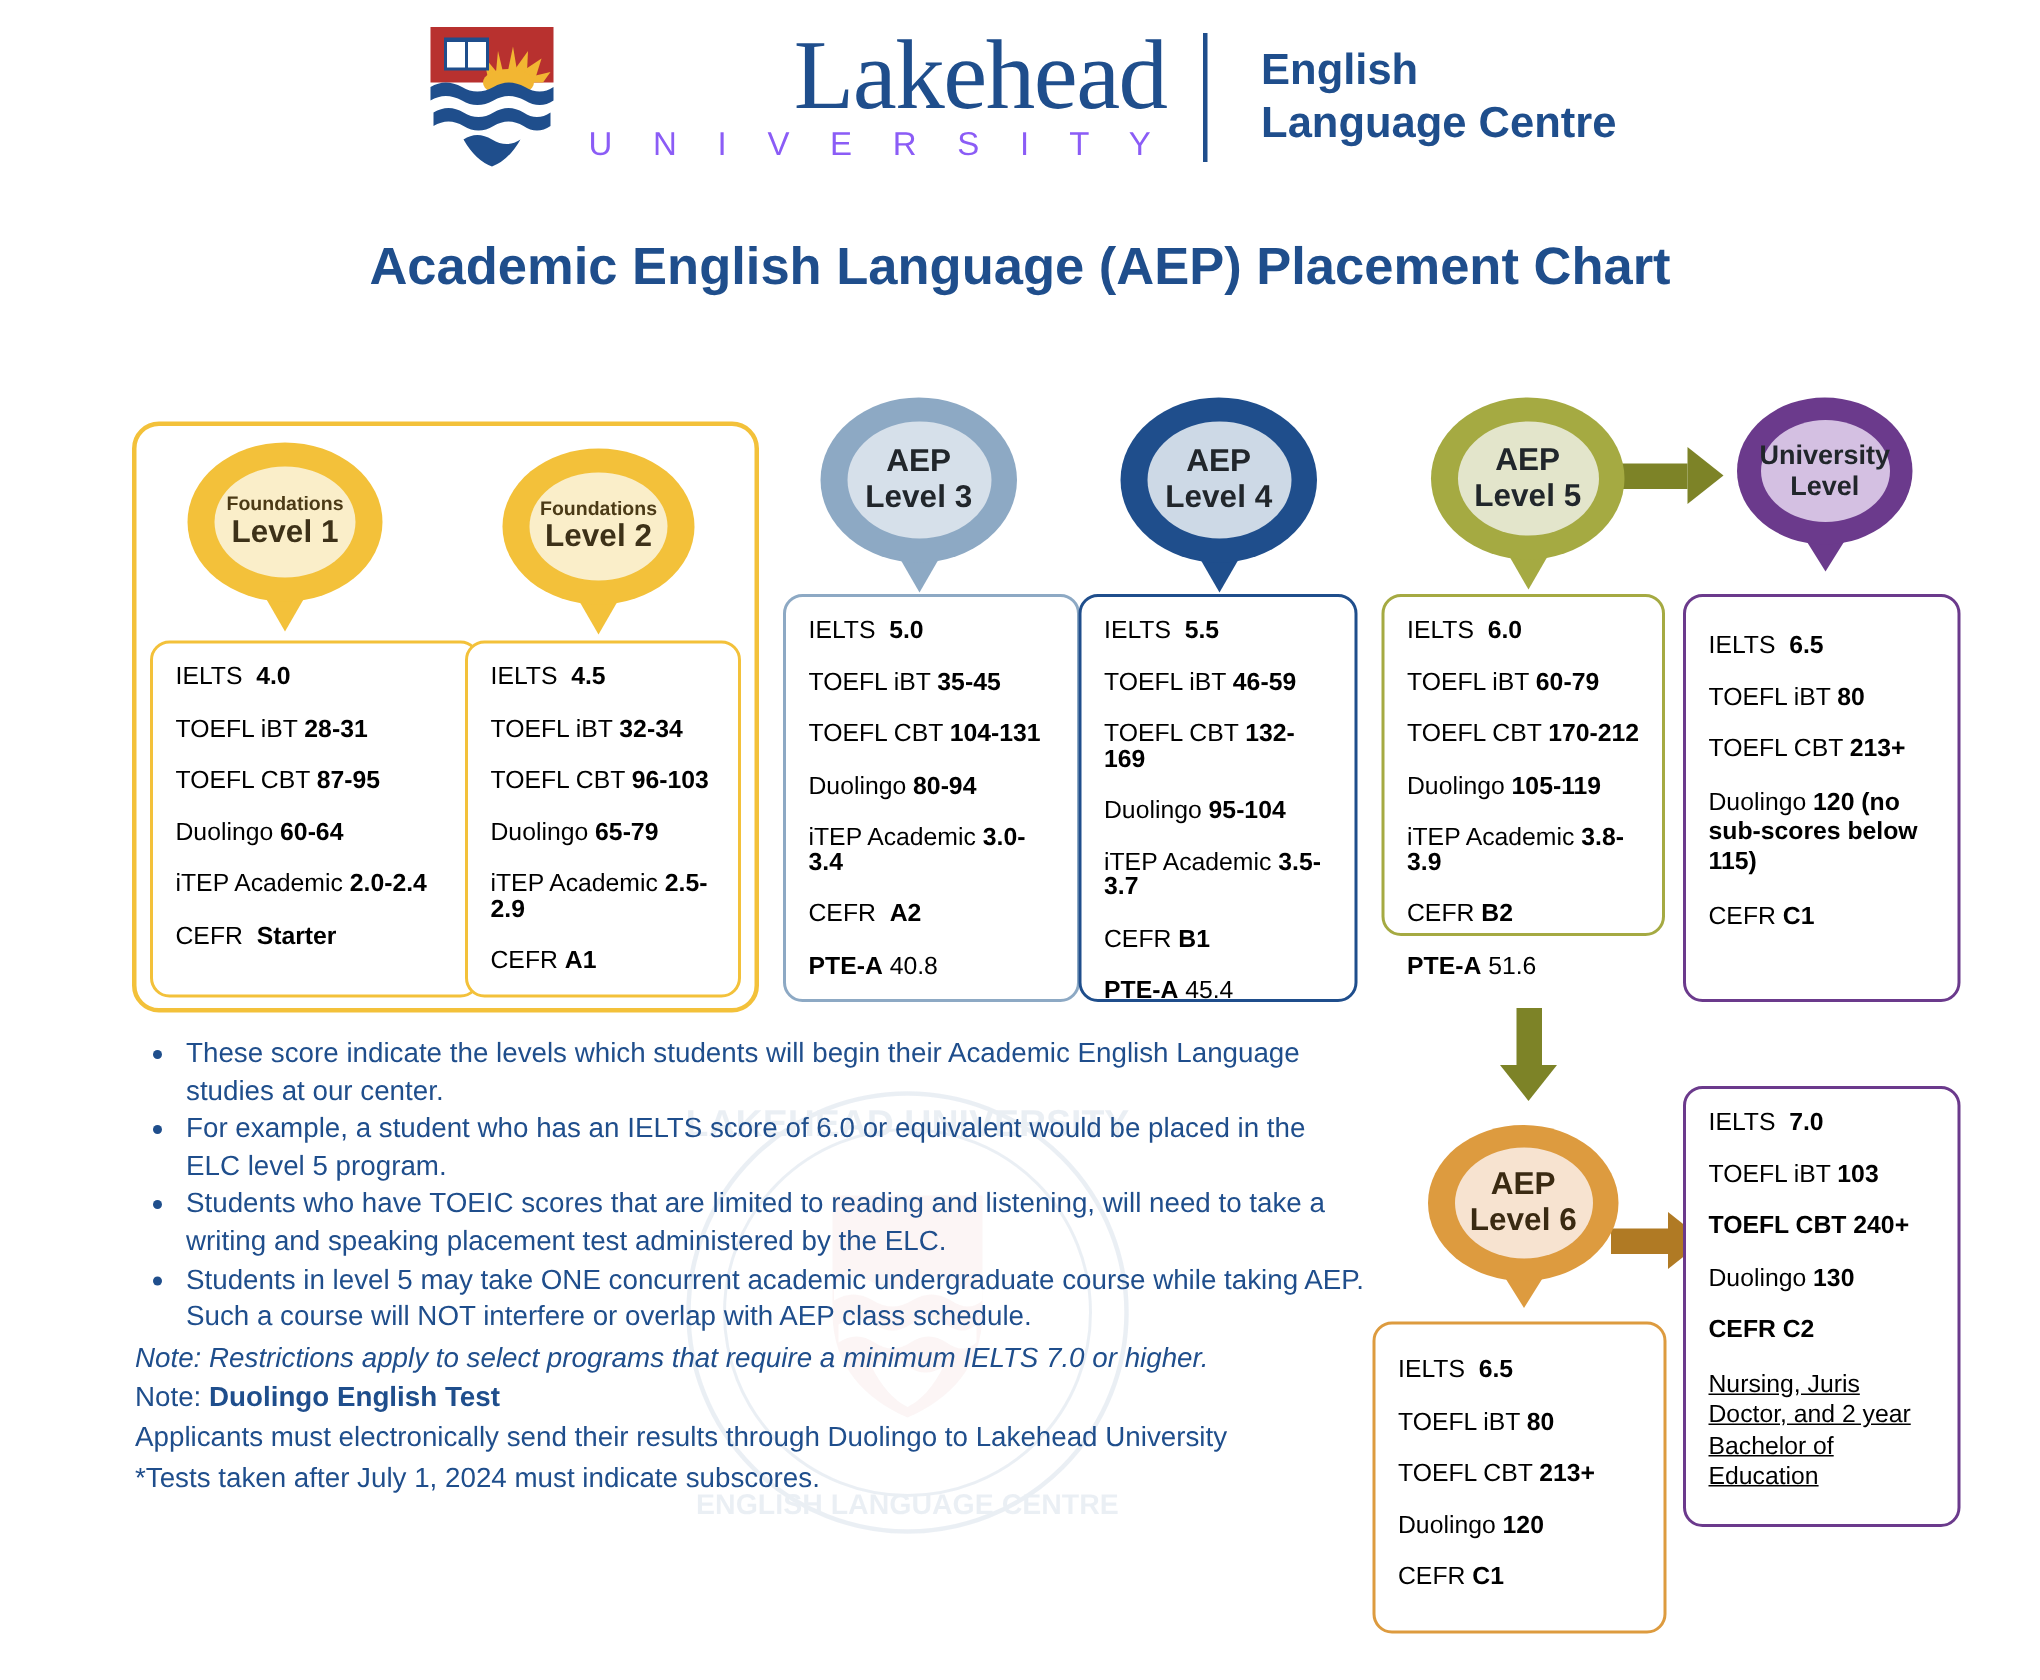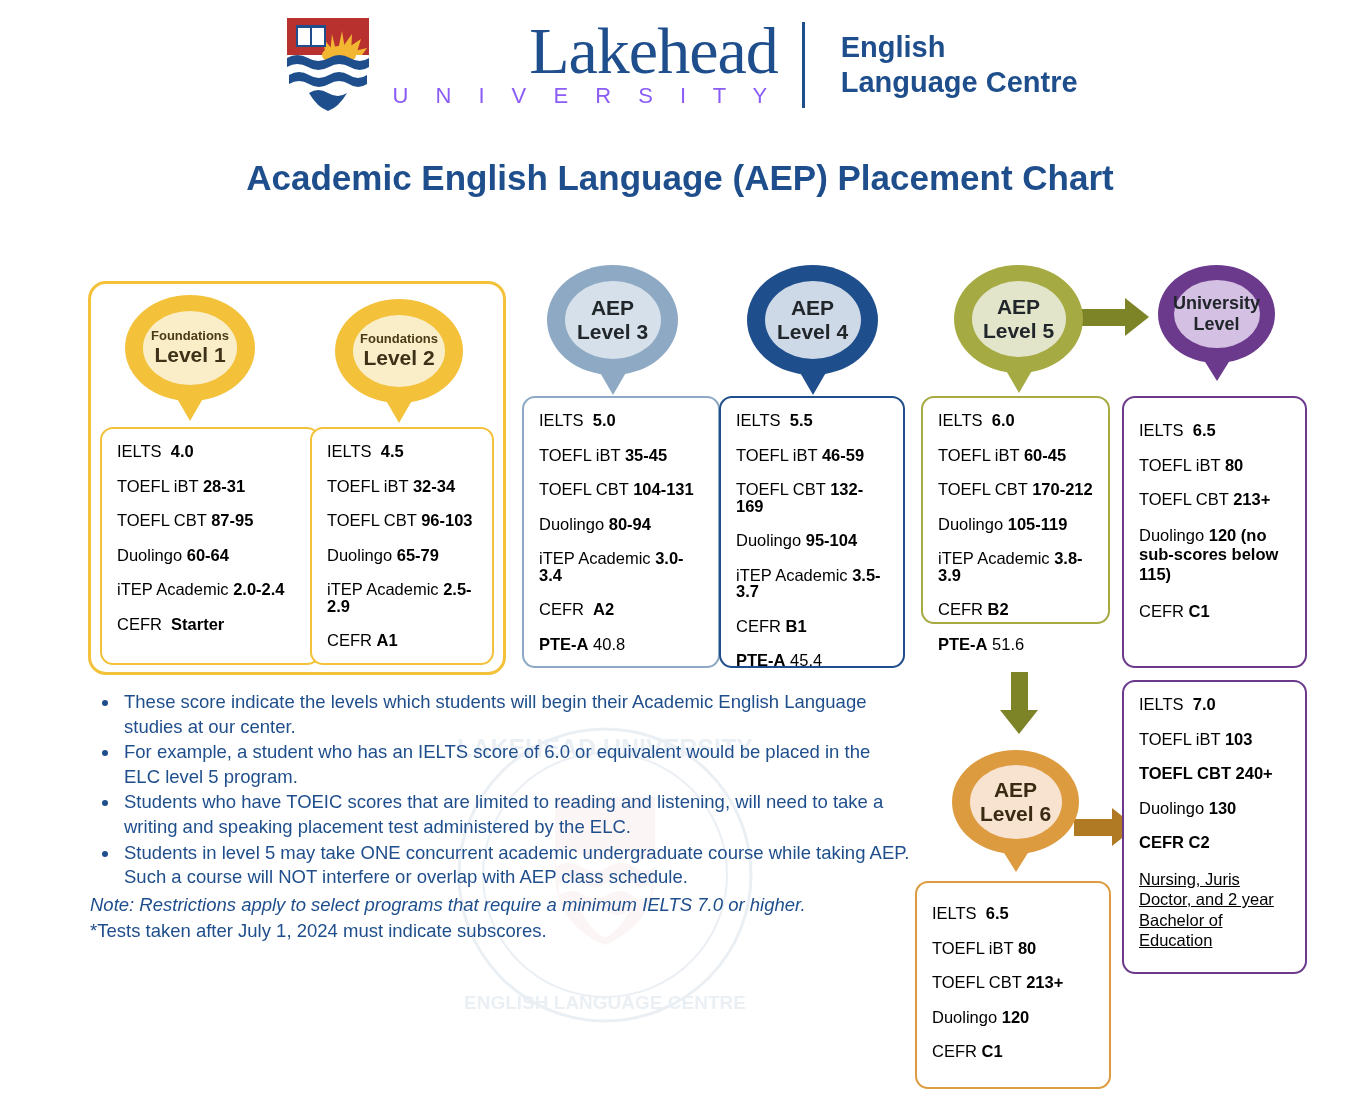--- a/index.html
+++ b/index.html
@@ -345,21 +345,21 @@
   <div class="row"><span>TOEFL iBT</span> <b>46-59</b></div>
   <div class="row"><span>TOEFL CBT</span> <b>132-169</b></div>
   <div class="row"><span>Duolingo</span> <b>95-104</b></div>
   <div class="row"><span>iTEP Academic</span> <b>3.5-3.7</b></div>
   <div class="row"><span>CEFR</span> <b>B1</b></div>
   <div class="row"><b>PTE-A</b> <span>45.4</span></div>
 </div>
 
 <div class="card" style="left:921px; top:396px; width:189px; height:228px; border:2.5px solid #a5aa42;">
   <div class="row"><span>IELTS</span>&nbsp; <b>6.0</b></div>
-  <div class="row"><span>TOEFL iBT</span> <b>60-45</b></div>
+  <div class="row"><span>TOEFL iBT</span> <b>60-79</b></div>
   <div class="row"><span>TOEFL CBT</span> <b>170-212</b></div>
   <div class="row"><span>Duolingo</span> <b>105-119</b></div>
   <div class="row"><span>iTEP Academic</span> <b>3.8-3.9</b></div>
   <div class="row"><span>CEFR</span> <b>B2</b></div>
   <div class="row"><b>PTE-A</b> <span>51.6</span></div>
 </div>
 
 <div class="card" style="left:1122px; top:396px; width:185px; height:272px; border:2.5px solid #6b3a8c; padding-top:24px;">
   <div class="row"><span>IELTS</span>&nbsp; <b>6.5</b></div>
   <div class="row"><span>TOEFL iBT</span> <b>80</b></div>
@@ -369,31 +369,33 @@
 </div>
 
 <div class="card" style="left:915px; top:881px; width:196px; height:208px; border:2.5px solid #dd9b3f; padding-top:22px;">
   <div class="row"><span>IELTS</span>&nbsp; <b>6.5</b></div>
   <div class="row"><span>TOEFL iBT</span> <b>80</b></div>
   <div class="row"><span>TOEFL CBT</span> <b>213+</b></div>
   <div class="row"><span>Duolingo</span> <b>120</b></div>
   <div class="row"><span>CEFR</span> <b>C1</b></div>
 </div>
 
-<div class="card" style="left:1122px; top:680px; width:185px; height:294px; border:2.5px solid #6b3a8c;">
+<div class="card" style="left:1122px; top:724px; width:185px; height:294px; border:2.5px solid #6b3a8c;">
   <div class="row"><span>IELTS</span>&nbsp; <b>7.0</b></div>
   <div class="row"><span>TOEFL iBT</span> <b>103</b></div>
   <div class="row"><b>TOEFL CBT 240+</b></div>
   <div class="row"><span>Duolingo</span> <b>130</b></div>
   <div class="row"><b>CEFR C2</b></div>
   <div class="row underlined" style="line-height:1.25;">Nursing, Juris Doctor, and 2 year Bachelor of Education </div>
 </div>
 
 <div class="notes">
   <ul>
     <li>These score indicate the levels which students will begin their Academic English Language studies at our center.</li>
     <li>For example, a student who has an IELTS score of 6.0 or equivalent would be placed in the ELC level 5 program.</li>
     <li>Students who have TOEIC scores that are limited to reading and listening, will need to take a writing and speaking placement test administered by the ELC.</li>
     <li>Students in level 5 may take ONE concurrent academic undergraduate course while taking AEP. Such a course will NOT interfere or overlap with AEP class schedule.</li>
   </ul>
   <div class="note-italic">Note: Restrictions apply to select programs that require a minimum IELTS 7.0 or higher.</div>
+  <div class="note-line"><span>Note: </span><b>Duolingo English Test</b></div>
+  <div class="note-line">Applicants must electronically send their results through Duolingo to Lakehead University</div>
   <div class="note-line">*Tests taken after July 1, 2024 must indicate subscores.</div>
 </div>
 
 </body></html>

